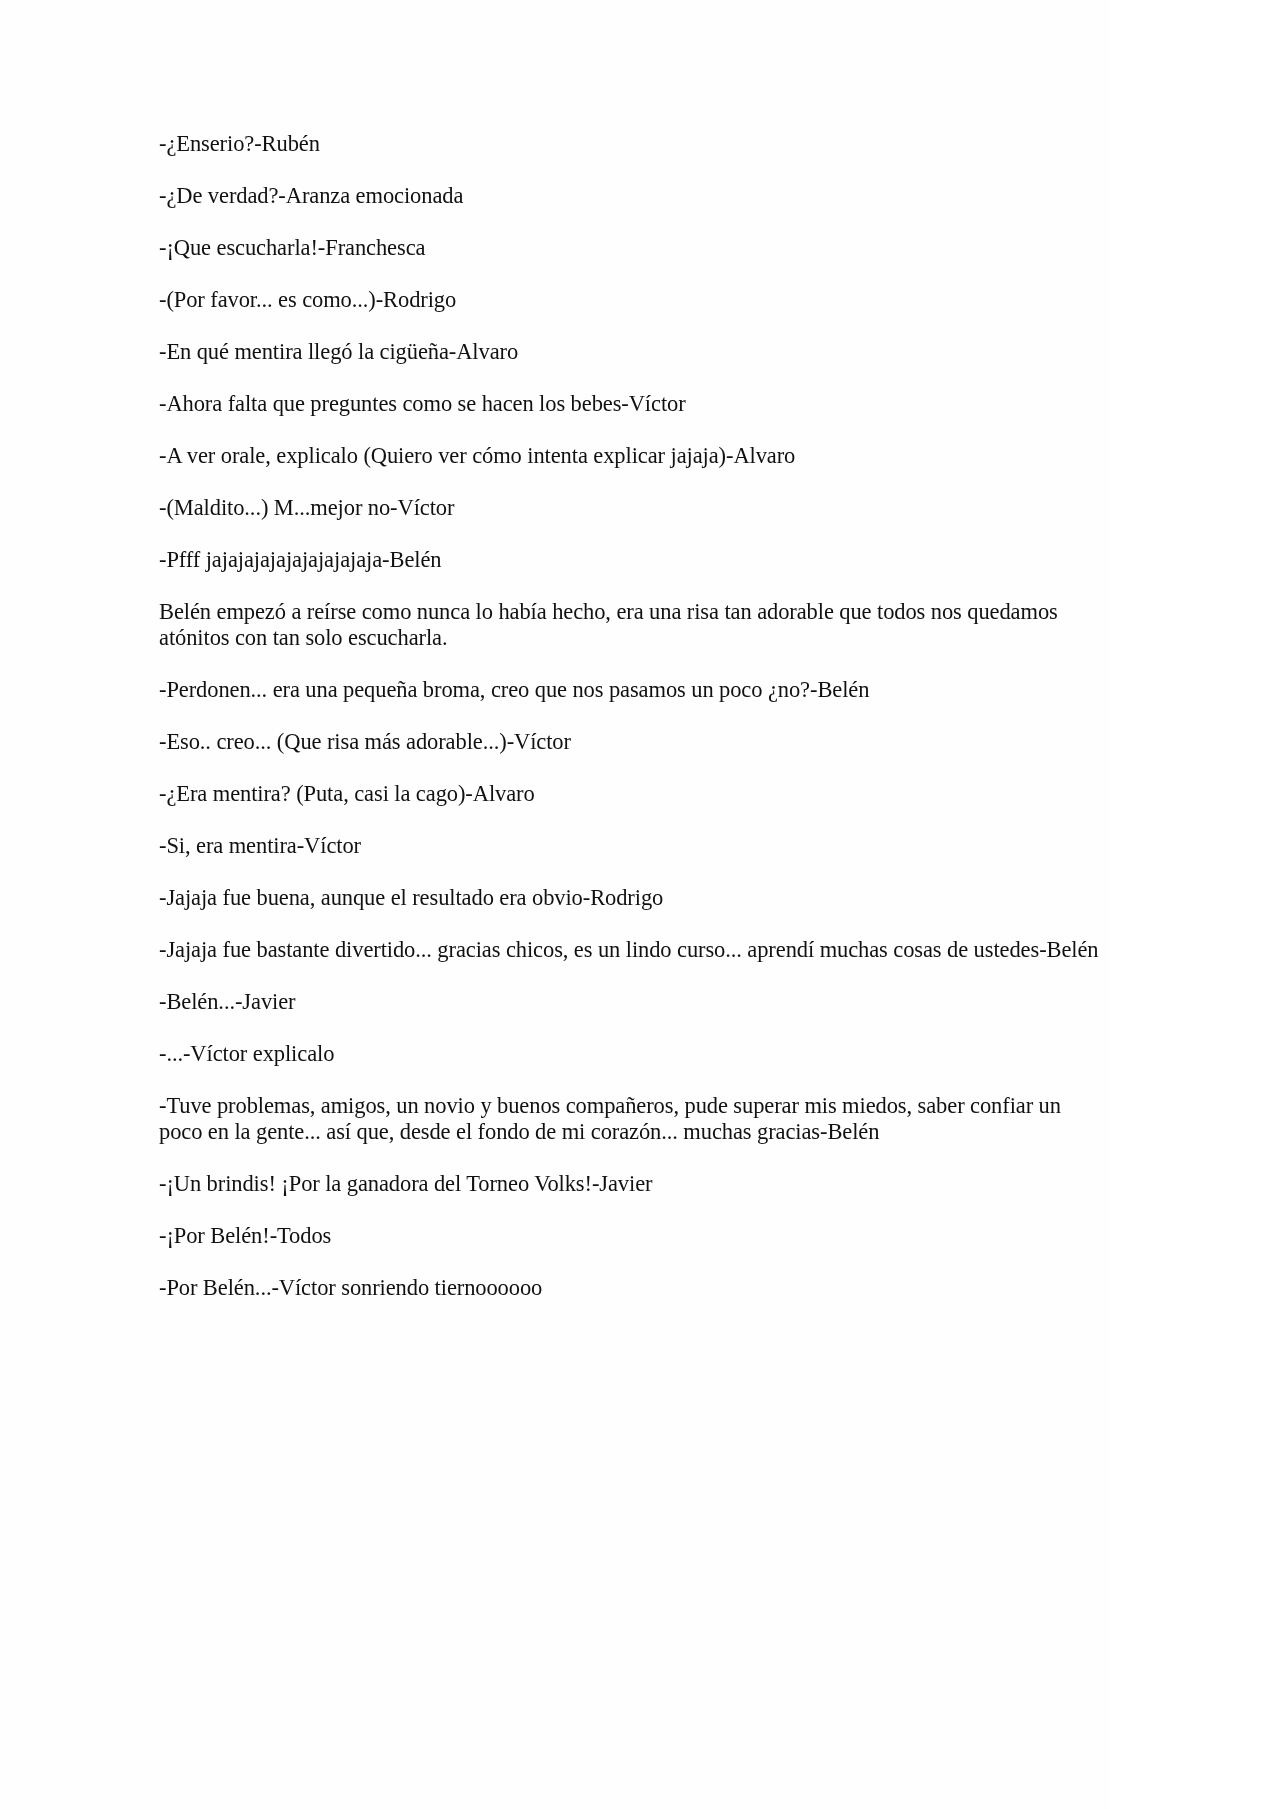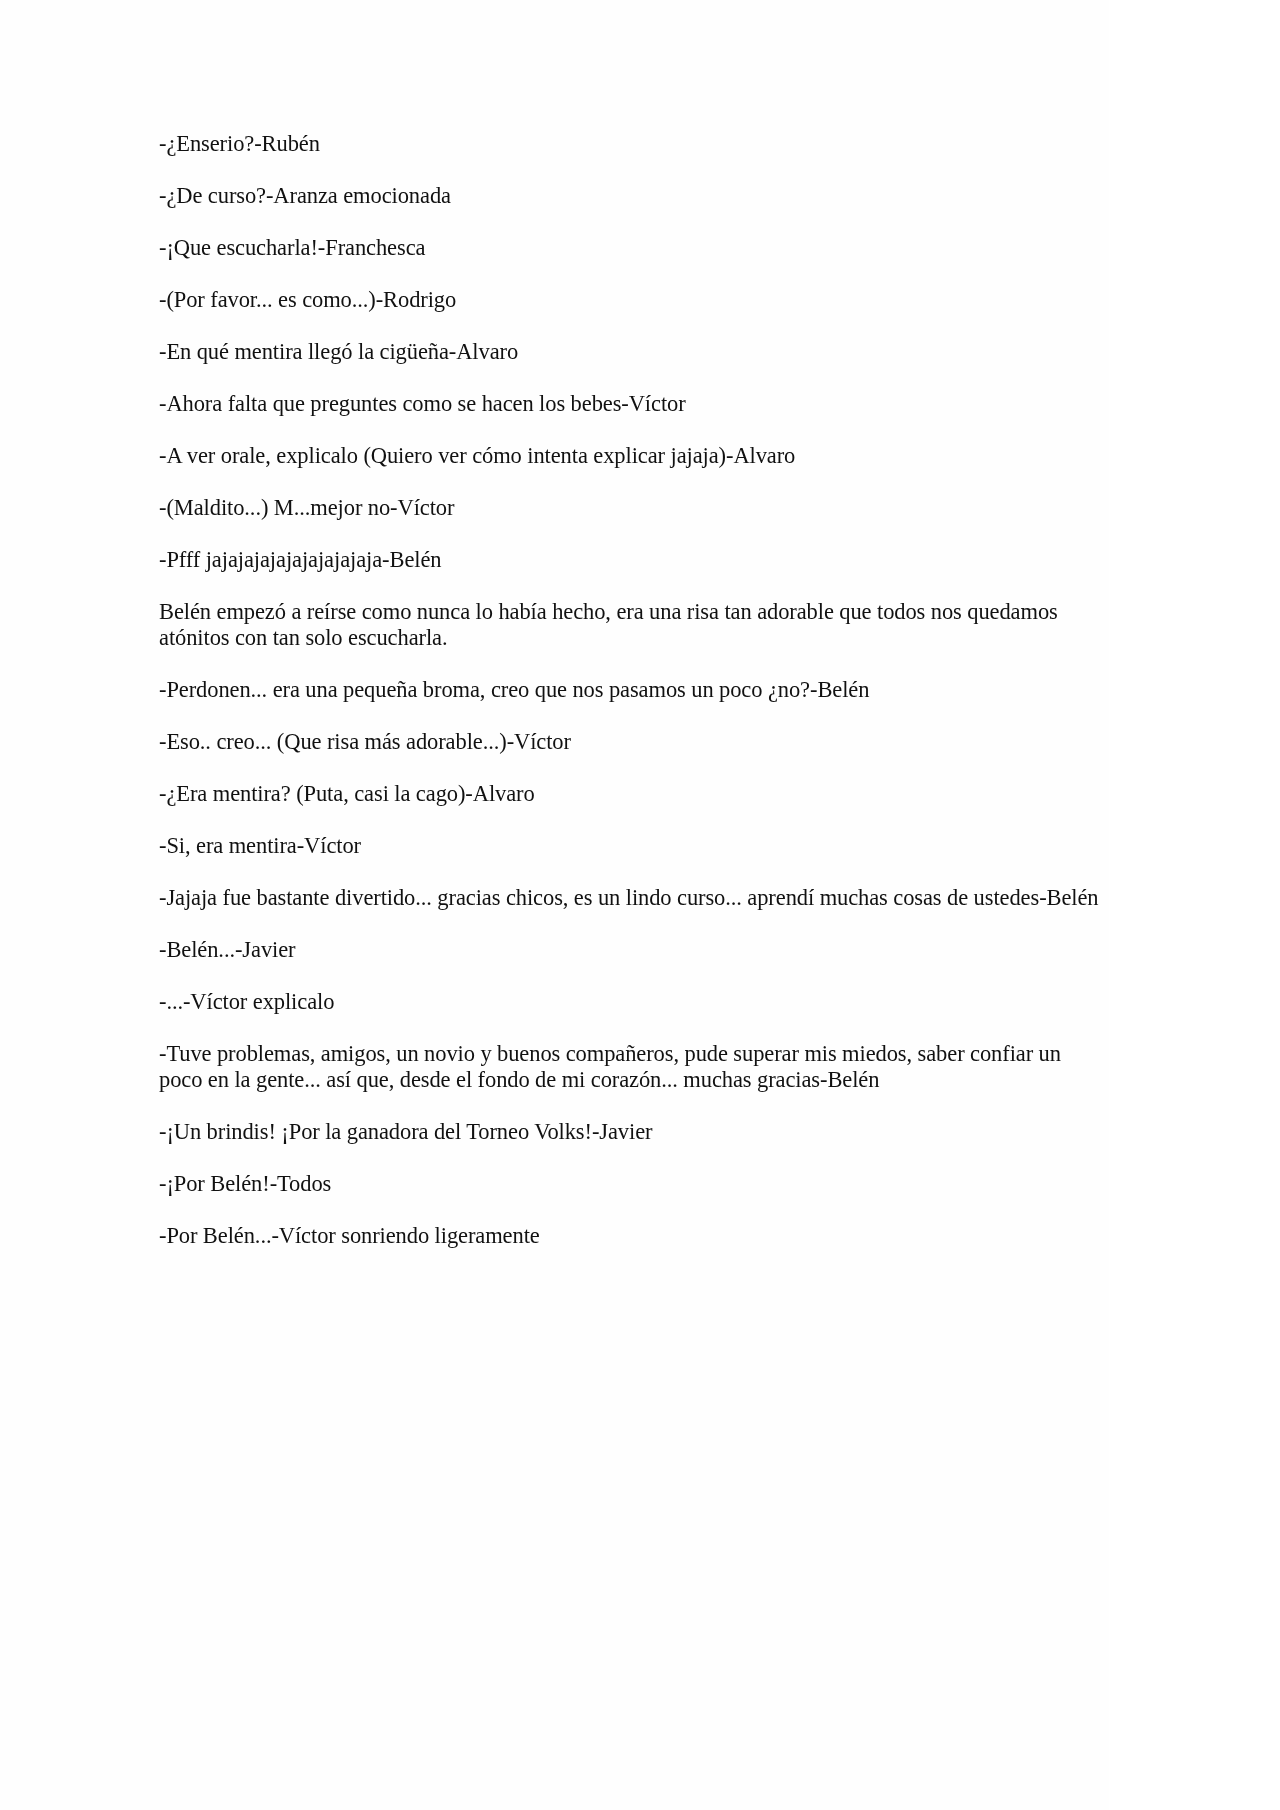--- a/index.html
+++ b/index.html
@@ -36,34 +36,35 @@
       padding: 0;
       letter-spacing: -0.1px;
     }
   </style>
 </head>
 <body>
 
 <div class="page">
   <div class="content">
     <p class="para">-¿Enserio?-Rubén</p>
-    <p class="para">-¿De curso?-Aranza emocionada</p>
+    <p class="para">-¿De verdad?-Aranza emocionada</p>
     <p class="para">-¡Que escucharla!-Franchesca</p>
     <p class="para">-(Por favor... es como...)-Rodrigo</p>
     <p class="para">-En qué mentira llegó la cigüeña-Alvaro</p>
     <p class="para">-Ahora falta que preguntes como se hacen los bebes-Víctor</p>
     <p class="para">-A ver orale, explicalo (Quiero ver cómo intenta explicar jajaja)-Alvaro</p>
     <p class="para">-(Maldito...) M...mejor no-Víctor</p>
     <p class="para">-Pfff jajajajajajajajajajaja-Belén</p>
     <p class="para">Belén empezó a reírse como nunca lo había hecho, era una risa tan adorable que todos nos quedamos atónitos con tan solo escucharla.</p>
     <p class="para">-Perdonen... era una pequeña broma, creo que nos pasamos un poco ¿no?-Belén</p>
     <p class="para">-Eso.. creo... (Que risa más adorable...)-Víctor</p>
     <p class="para">-¿Era mentira? (Puta, casi la cago)-Alvaro</p>
     <p class="para">-Si, era mentira-Víctor</p>
+    <p class="para">-Jajaja fue buena, aunque el resultado era obvio-Rodrigo</p>
     <p class="para">-Jajaja fue bastante divertido... gracias chicos, es un lindo curso... aprendí muchas cosas de ustedes-Belén</p>
     <p class="para">-Belén...-Javier</p>
     <p class="para">-...-Víctor explicalo</p>
     <p class="para">-Tuve problemas, amigos, un novio y buenos compañeros, pude superar mis miedos, saber confiar un poco en la gente... así que, desde el fondo de mi corazón... muchas gracias-Belén</p>
     <p class="para">-¡Un brindis! ¡Por la ganadora del Torneo Volks!-Javier</p>
     <p class="para">-¡Por Belén!-Todos</p>
-    <p class="para">-Por Belén...-Víctor sonriendo ligeramente</p>
+    <p class="para">-Por Belén...-Víctor sonriendo tiernoooooo</p>
   </div>
 </div>
 
 </body></html>

